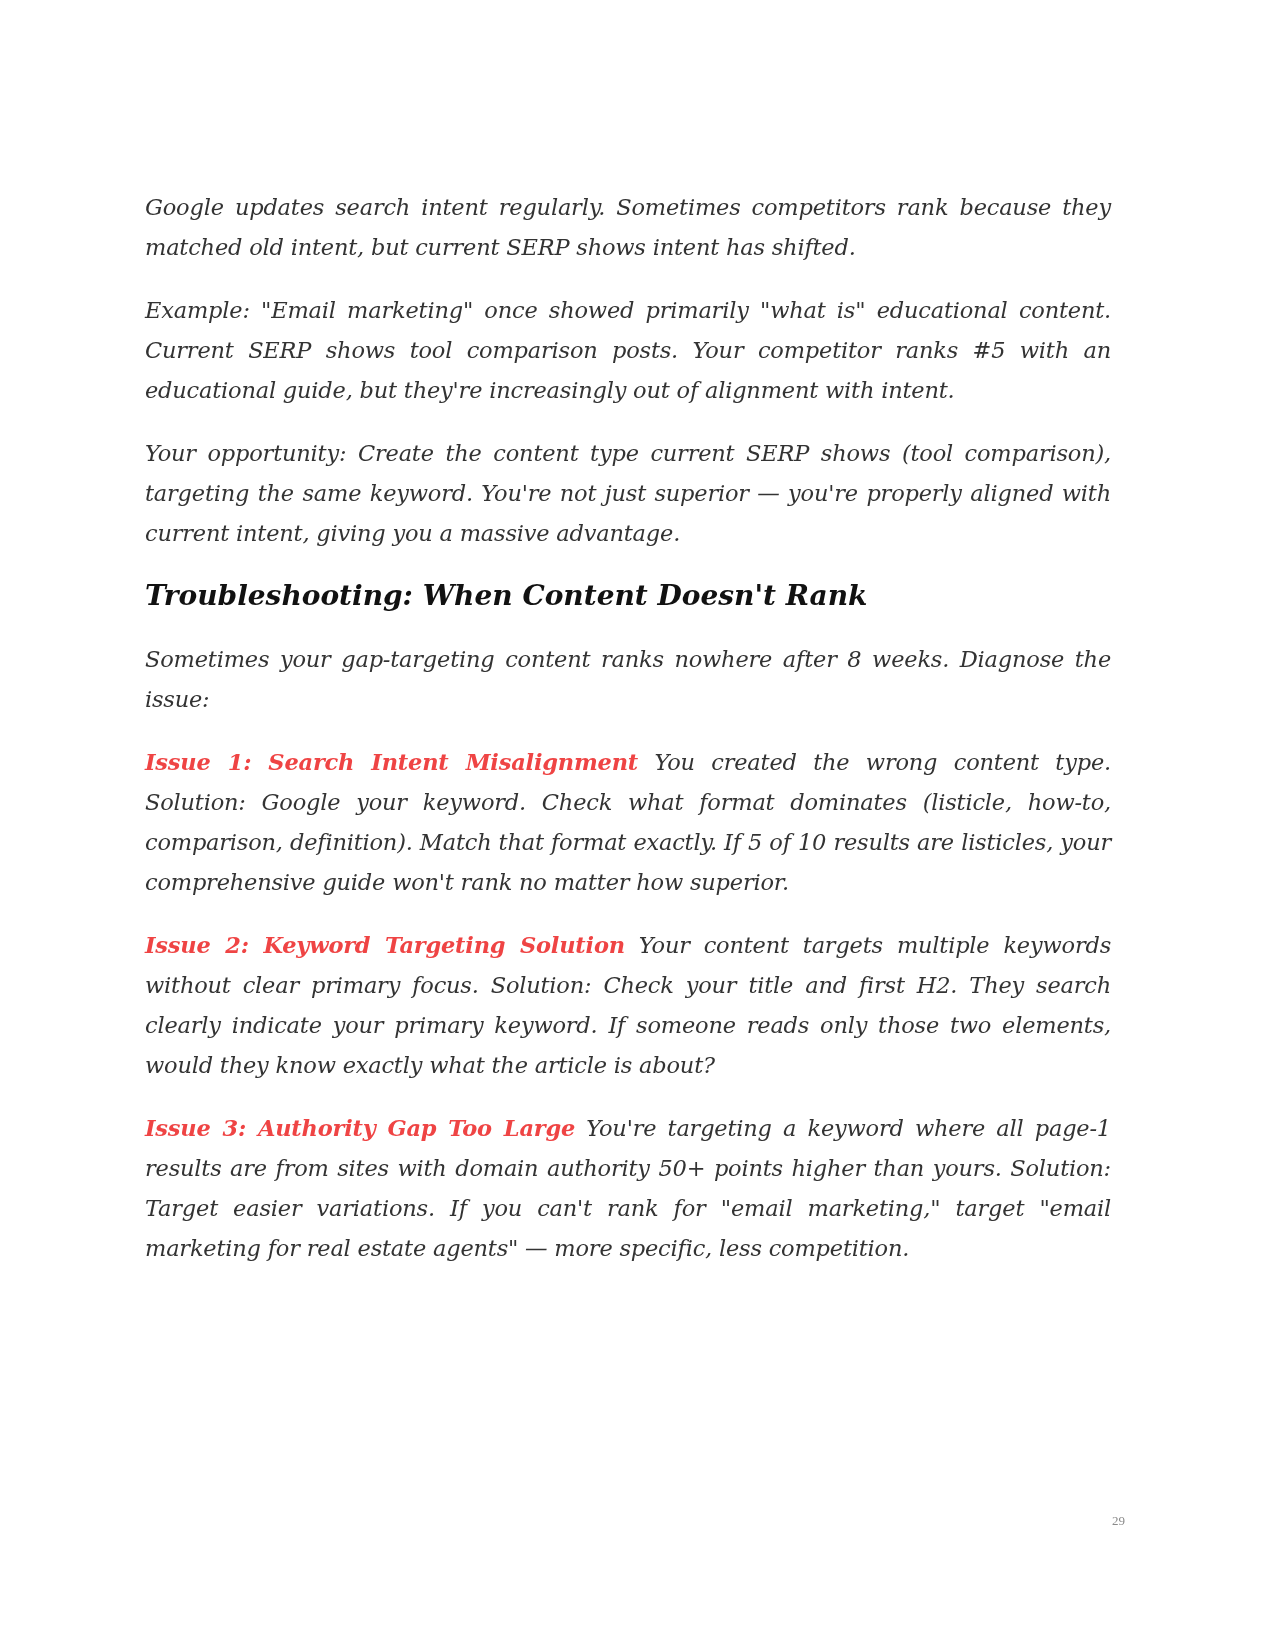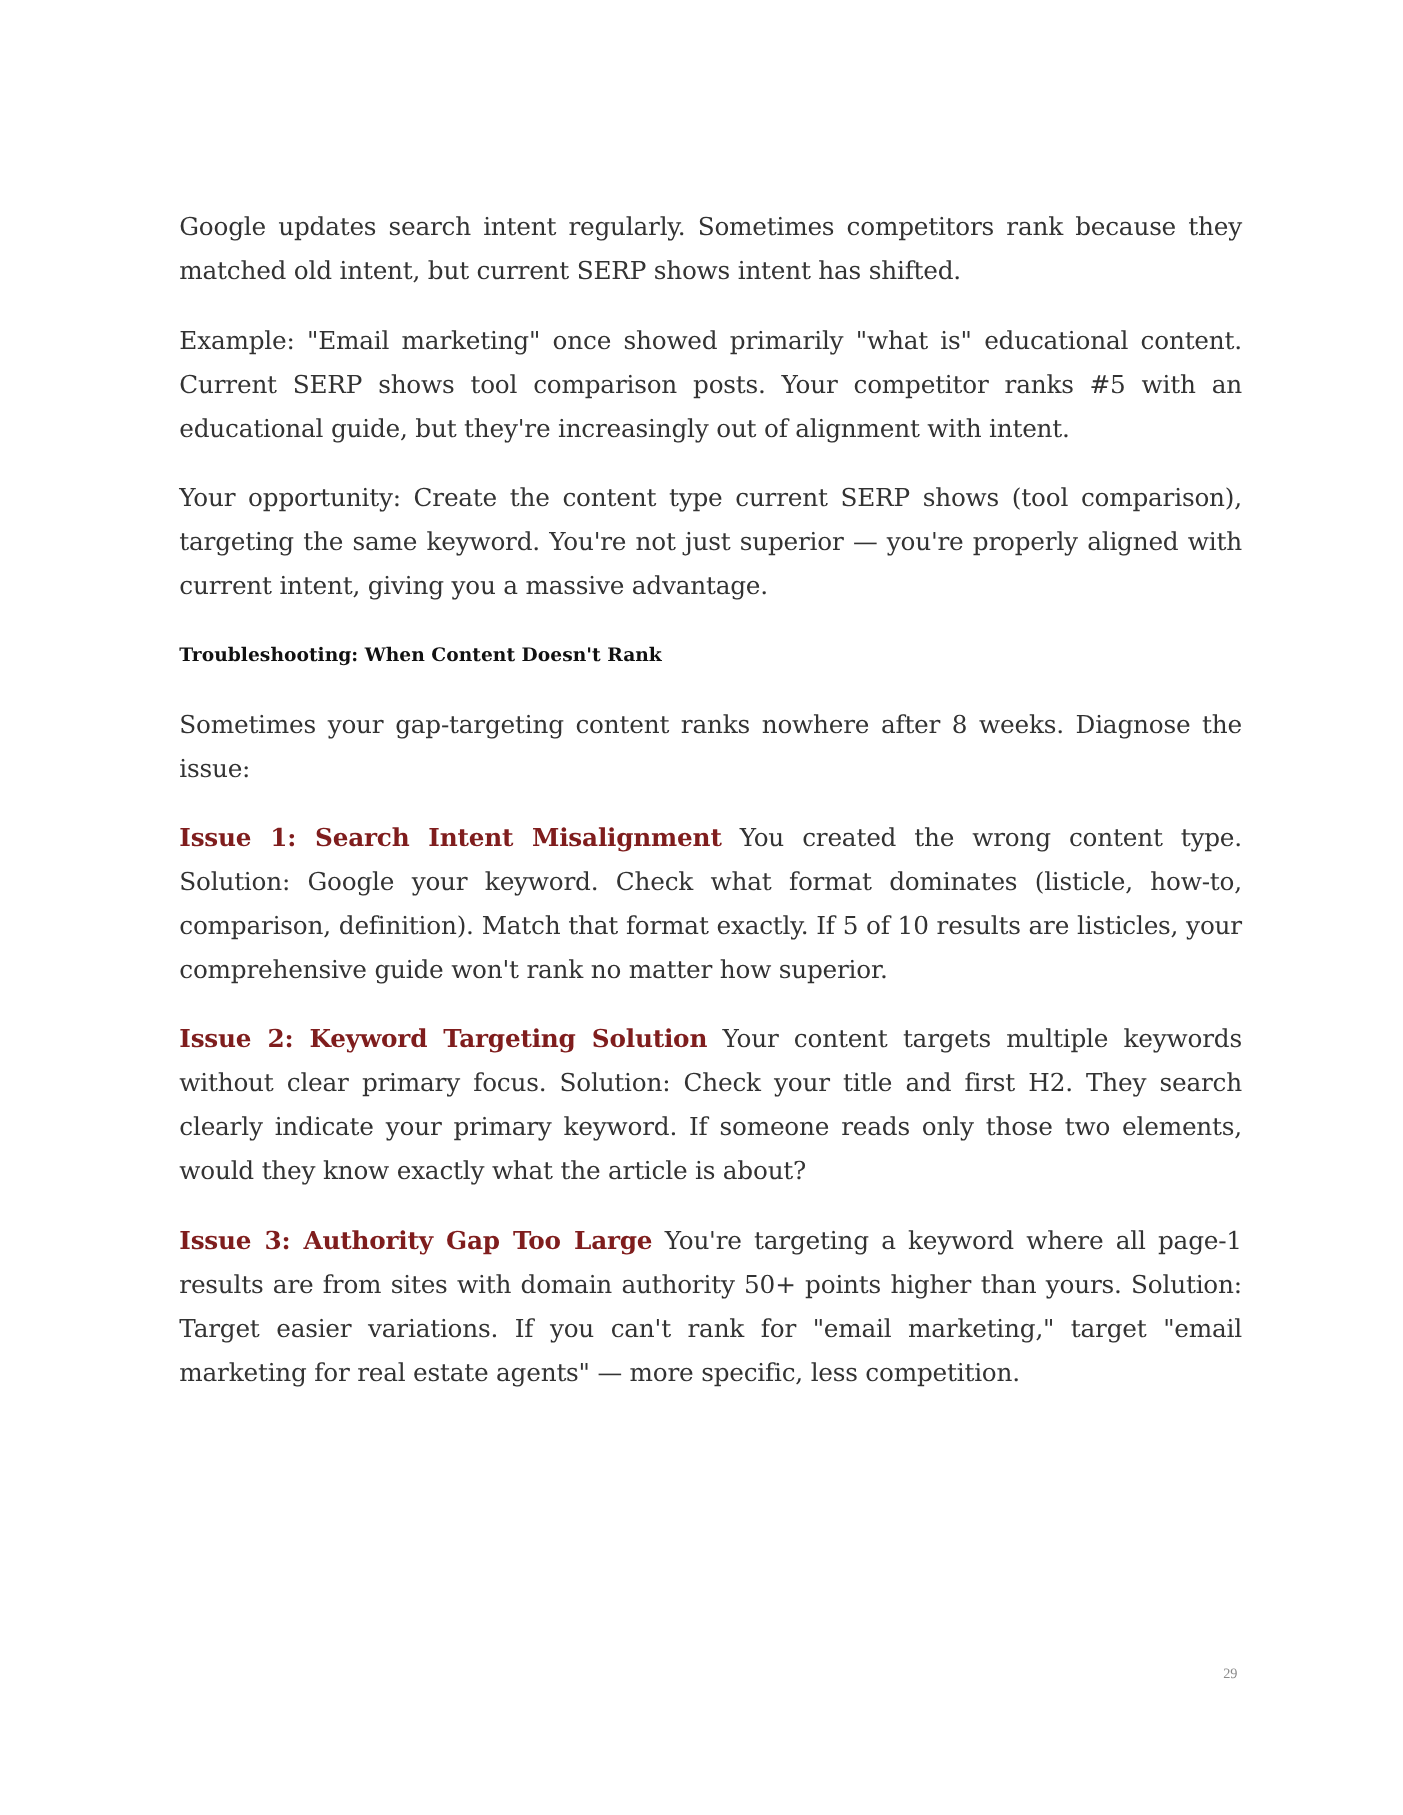--- a/index.html
+++ b/index.html
@@ -1,39 +1,40 @@
 <!DOCTYPE html>
 <html><head>
   <meta charset="utf-8">
   <style>
     html, body { margin: 0; padding: 0; background: #ffffff; }
     body { width: 1275px; height: 1650px; position: relative; overflow: hidden; }
     .page {
       position: absolute;
-      left: 163px;
+      left: 145px;
       top: 187px;
       width: 966px;
       font-family: "DejaVu Serif", "Liberation Serif", serif;
       font-size: 22.5px;
       line-height: 40px;
       color: #333333;
+      font-style: italic;
     }
     p {
       margin: 0 0 23px 0;
       text-align: justify;
       letter-spacing: -0.2px;
     }
     h3 {
       margin: 0 0 23px 0;
-      font-size: 17px;
+      font-size: 28px;
       line-height: 40px;
       font-weight: bold;
       color: #111111;
     }
-    .lead { font-weight: bold; color: #7f1d1d; }
+    .lead { font-weight: bold; color: #ef4444; }
     .page-number {
       position: absolute;
       left: 1085px;
       top: 1513px;
       width: 40px;
       text-align: right;
       font-family: "Liberation Serif", serif;
       font-size: 13px;
       color: #8a8a8a;
     }

